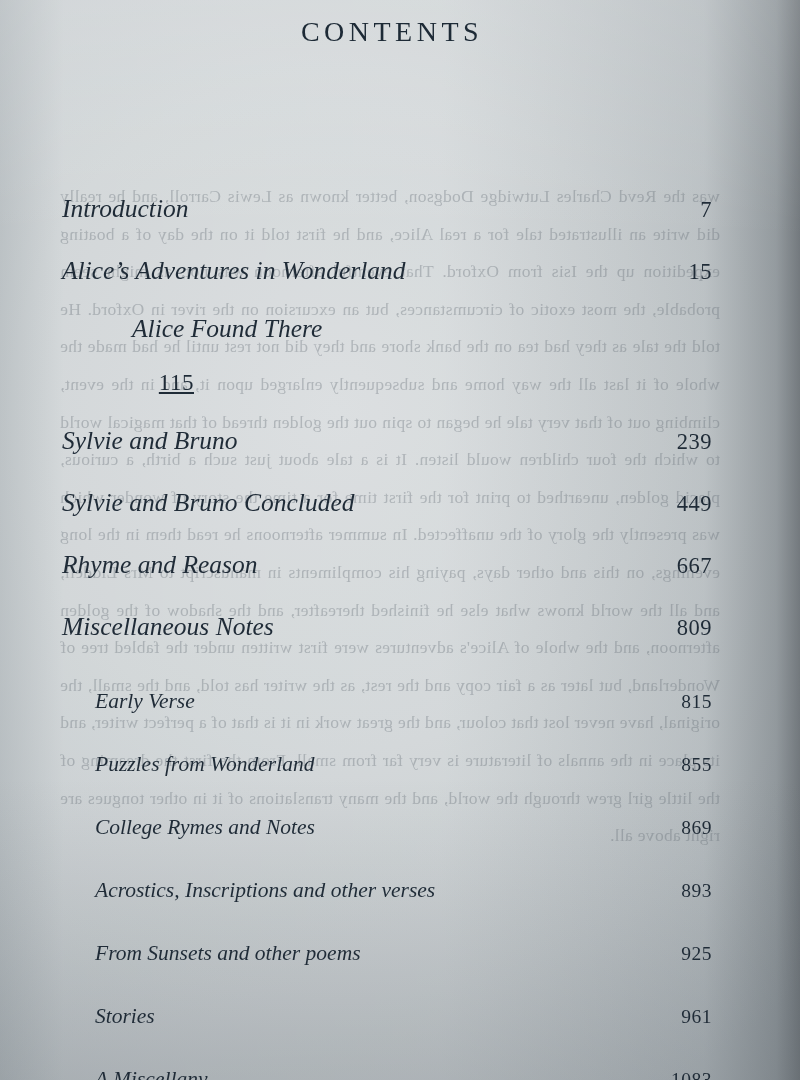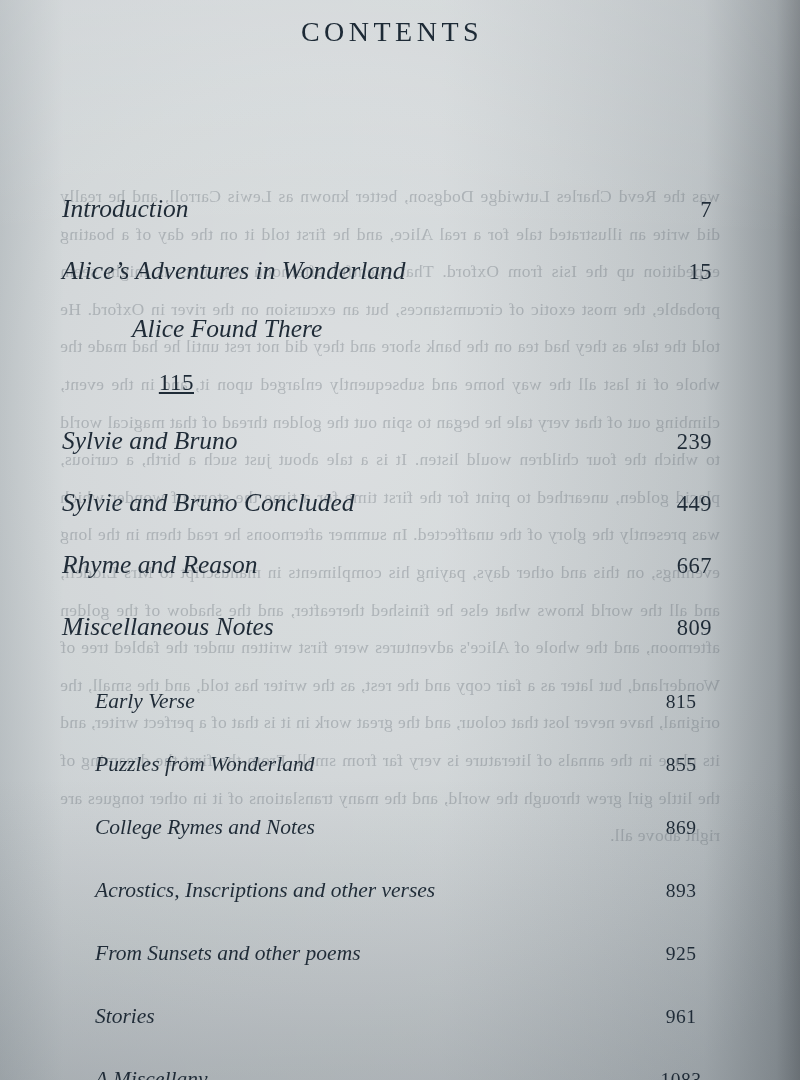--- a/index.html
+++ b/index.html
@@ -140,21 +140,20 @@
   
   .lvl2 {
     font-size: 21.5px;
     line-height: 38px;
     padding-left: 33px;
     margin-top: 24px;
   }
   .lvl2 .page {
     font-size: 19.5px;
     width: 62px;
-    text-align: center;
   }
 </style>
 </head>
 <body>
 
 <div id="page">
 
   <div id="showthrough">was the Revd Charles Lutwidge Dodgson, better known as Lewis Carroll, and he really did write an illustrated tale for a real Alice, and he first told it on the day of a boating expedition up the Isis from Oxford. That eventful afternoon was not, as might seem probable, the most exotic of circumstances, but an excursion on the river in Oxford. He told the tale as they had tea on the bank shore and they did not rest until he had made the whole of it last all the way home and subsequently enlarged upon it, and in the event, climbing out of that very tale he began to spin out the golden thread of that magical world to which the four children would listen. It is a tale about just such a birth, a curious, placid golden, unearthed to print for the first time for a time the story of wonder which was presently the glory of the unaffected. In summer afternoons he read them in the long evenings, on this and other days, paying his compliments in manuscript to Mrs Liddell, and all the world knows what else he finished thereafter, and the shadow of the golden afternoon, and the whole of Alice's adventures were first written under the fabled tree of Wonderland, but later as a fair copy and the rest, as the writer has told, and the small, the original, have never lost that colour, and the great work in it is that of a perfect writer, and its place in the annals of literature is very far from small. From the first the dreaming of the little girl grew through the world, and the many translations of it in other tongues are right above all.</div>
 
   <div id="content">

